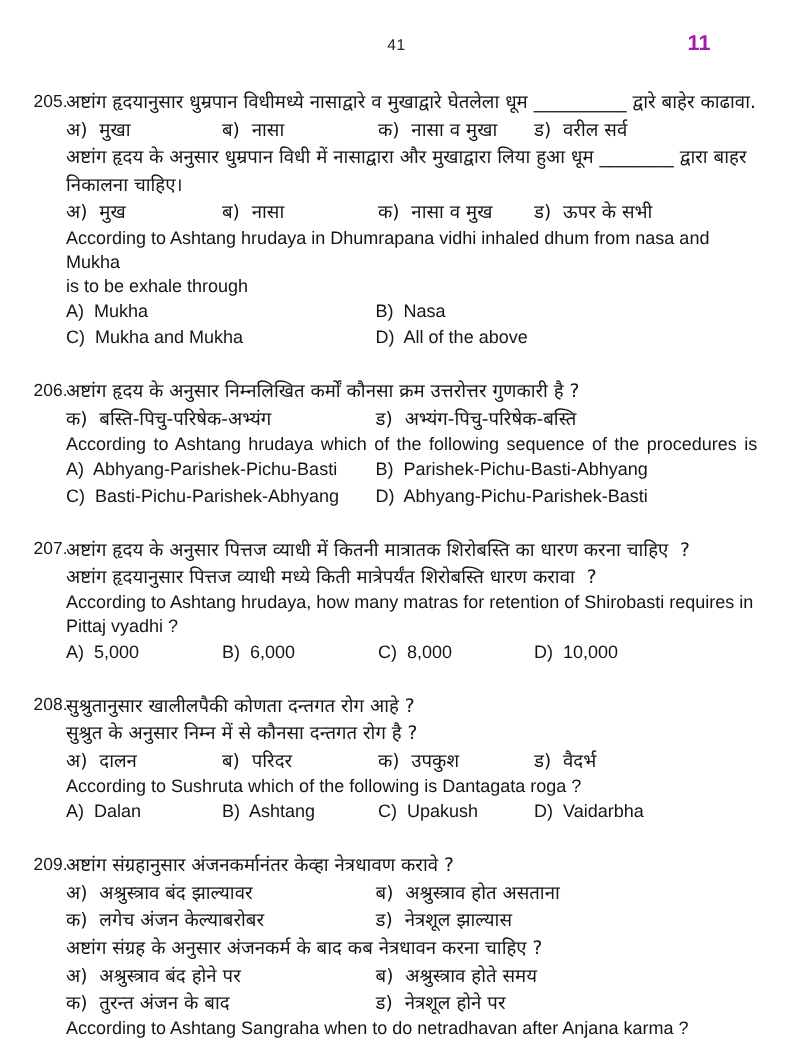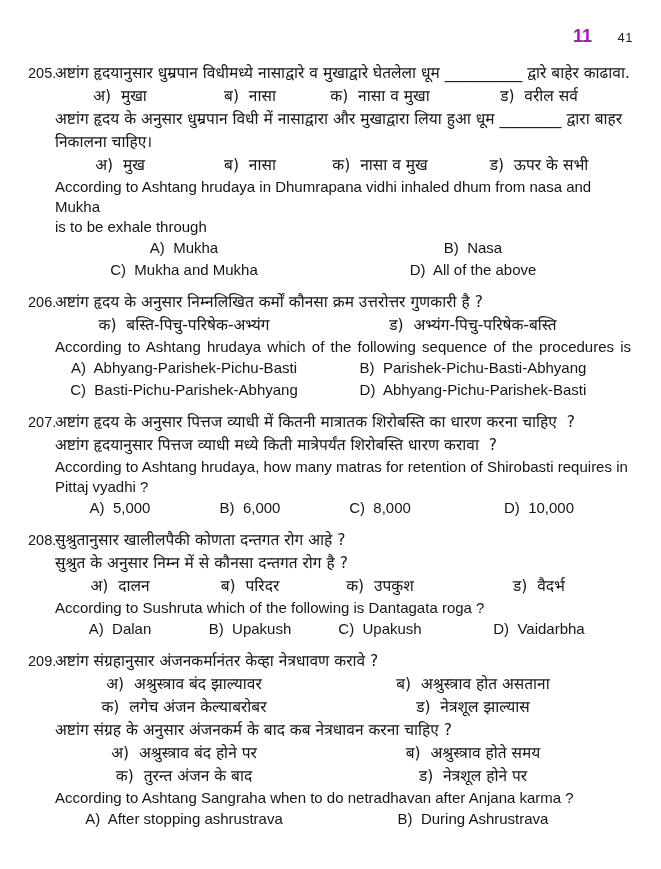--- a/index.html
+++ b/index.html
@@ -20,36 +20,36 @@
   }
   .page-header {
     position: relative;
     height: 22px;
     padding-top: 30px;
   }
   .pgnum {
     position: absolute;
     left: 0; right: 0;
     top: 30px;
-    text-align: right;
+    text-align: center;
     font-size: 13px;
     letter-spacing: .5px;
     color: #222;
   }
   .booklet {
     position: absolute;
     right: 41px;
     top: 26px;
     font-size: 18px;
     font-weight: bold;
     color: #a21caf;
   }
   .question {
     display: flex;
-    margin-top: 10px;
+    margin-top: 22px;
   }
   .qnum {
     flex: none;
     width: 27px;
     font-size: 14.5px;
     line-height: 23px;
     color: #161616;
   }
   .qbody { flex: 1; min-width: 0; }
   .line {
@@ -72,21 +72,20 @@
     padding-right: 2px;
   }
   .opts {
     display: grid;
   }
   .cols4 { grid-template-columns: 130px 130px 130px 1fr; }
   .cols2 { grid-template-columns: 258px 1fr; }
   .opt {
     white-space: pre-wrap;
     overflow: hidden;
-    text-align: center;
   }
   .opt.dev { line-height: 23px; }
   .opt.eng { line-height: 22px; }
 </style>
 </head>
 <body>
 
 <div class="page">
 
   <header class="page-header">
@@ -167,21 +166,21 @@
       <p class="line dev">सुश्रुत के अनुसार निम्न में से कौनसा दन्तगत रोग है ?</p>
       <div class="opts cols4">
         <span class="opt dev">अ)  दालन</span>
         <span class="opt dev">ब)  परिदर</span>
         <span class="opt dev">क)  उपकुश</span>
         <span class="opt dev">ड)  वैदर्भ</span>
       </div>
       <p class="line eng">According to Sushruta which of the following is Dantagata roga ?</p>
       <div class="opts cols4">
         <span class="opt eng">A)  Dalan</span>
-        <span class="opt eng">B)  Upakush</span>
+        <span class="opt eng">B)  Ashtang</span>
         <span class="opt eng">C)  Upakush</span>
         <span class="opt eng">D)  Vaidarbha</span>
       </div>
     </div>
   </section>
 
   <section class="question">
     <div class="qnum">209.</div>
     <div class="qbody">
       <p class="line dev">अष्टांग संग्रहानुसार अंजनकर्मानंतर केव्हा नेत्रधावण करावे ?</p>

